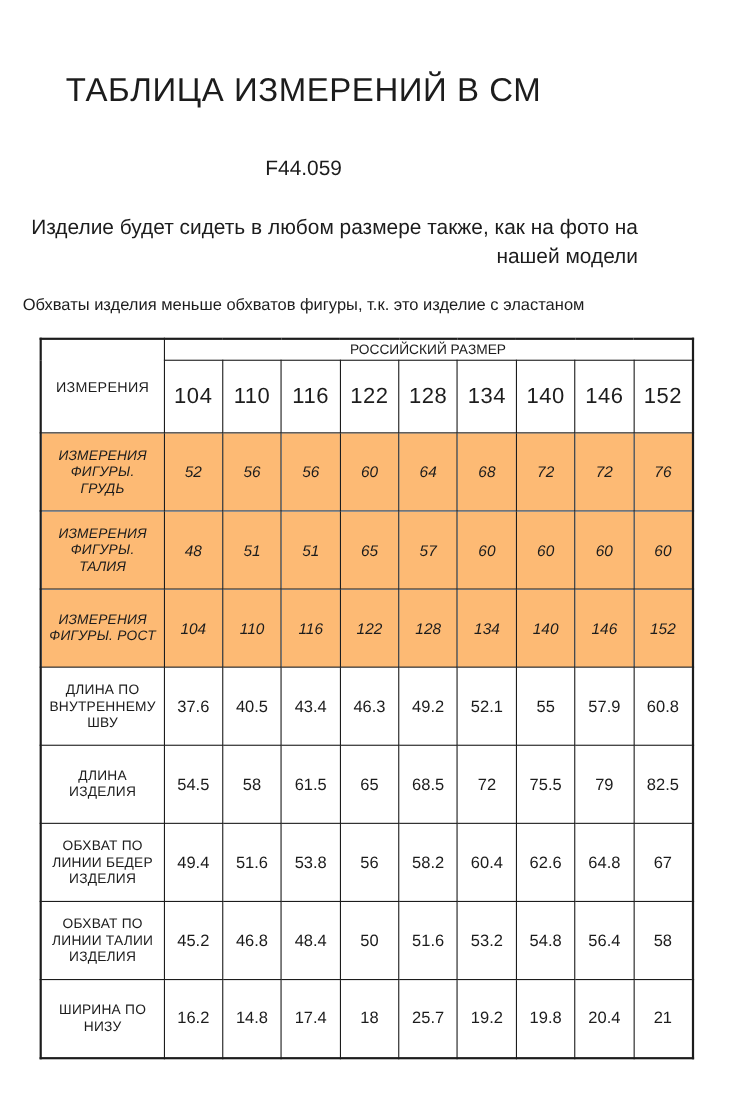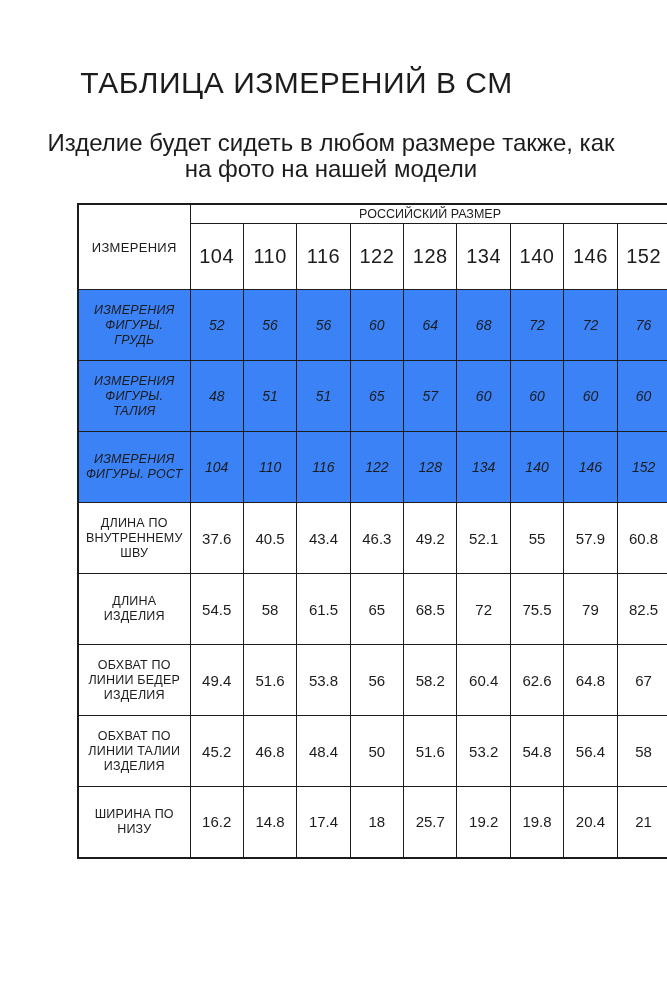--- a/index.html
+++ b/index.html
@@ -11,37 +11,36 @@
     overflow: hidden;
     font-family: "Liberation Sans", sans-serif;
     color: #1c1c1c;
     -webkit-font-smoothing: antialiased;
   }
   .page {
     width: 552px;
     height: 1000px;
     box-sizing: border-box;
     padding-top: 66px;
-    padding-left: 41px;
   }
   .title {
     text-align: center;
     font-size: 30px;
     font-weight: 400;
     letter-spacing: 0.5px;
     margin: 0;
   }
   .article {
     text-align: center;
     font-size: 19px;
     margin-top: 43px;
   }
   .fit-note {
-    text-align: center;
-    font-size: 24px;
+    text-align: right;
+    font-size: 19px;
     line-height: 26px;
     margin: 30px auto 0;
     width: 580px;
   }
   .elastane-note {
     text-align: center;
     font-size: 15px;
     margin-top: 22px;
   }
   table.size-table {
@@ -80,31 +79,33 @@
   }
   tr.data-row { height: 71px; }
   tr.data-row td.row-label {
     font-size: 12.5px;
     line-height: 15px;
     letter-spacing: 0.2px;
     padding: 2px 5px;
   }
   tr.data-row td.val { font-size: 15px; }
   tr.figure {
-    background: #3b82f6;
+    background: #fdba74;
     font-style: italic;
   }
   tr.figure td.val { font-size: 14px; font-style: italic; }
 </style>
 </head>
 <body>
 
 <div class="page">
   <h1 class="title">ТАБЛИЦА ИЗМЕРЕНИЙ В СМ</h1>
+  <div class="article">F44.059</div>
   <div class="fit-note">Изделие будет сидеть в любом размере также, как на фото на нашей модели</div>
+  <div class="elastane-note">Обхваты изделия меньше обхватов фигуры, т.к. это изделие с эластаном</div>
 
   <table class="size-table">
     <colgroup>
       <col class="label-col">
       <col class="size-col">
         <col class="size-col">
         <col class="size-col">
       <col class="size-col">
         <col class="size-col">
         <col class="size-col">

